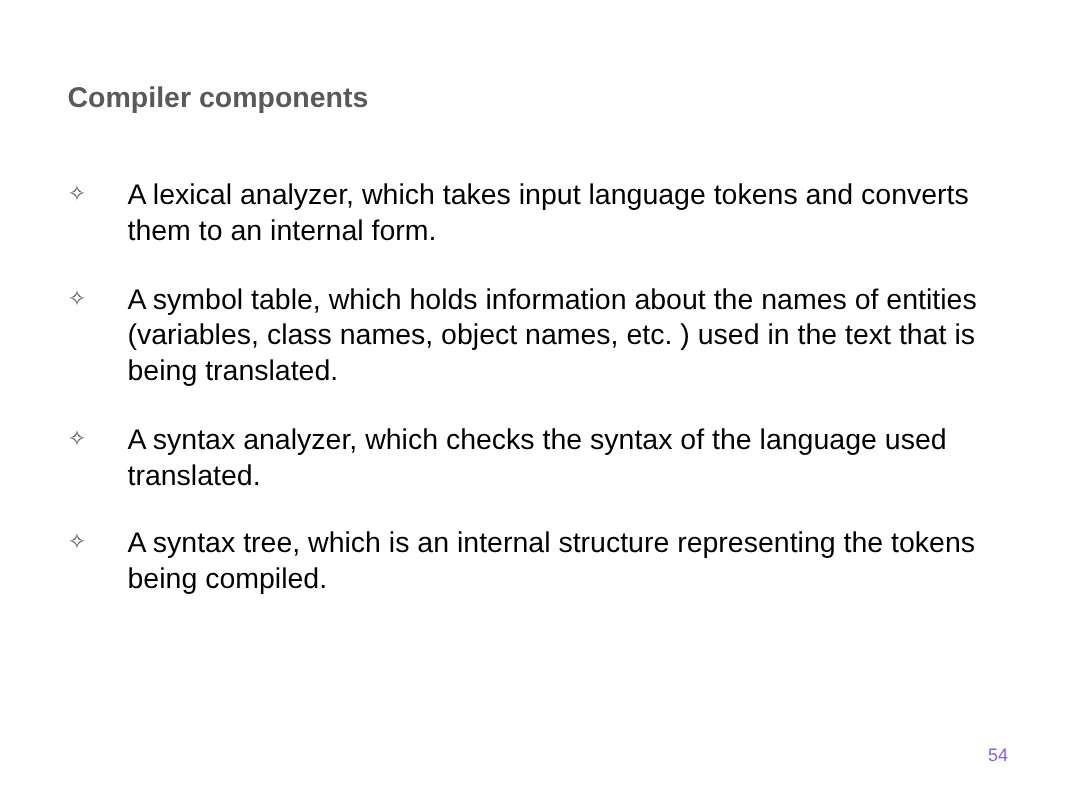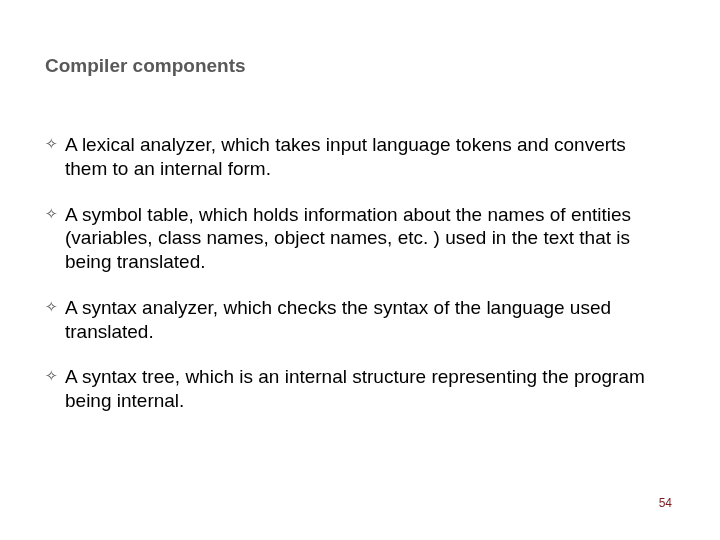--- a/index.html
+++ b/index.html
@@ -8,48 +8,49 @@
     width: 720px;
     height: 540px;
     padding: 55px 50px 20px 45px;
     position: relative;
     color: #000;
   }
   .title {
     font-size: 19px;
     font-weight: bold;
     color: #595959;
-    margin-bottom: 56px;
+    margin-bottom: 42px;
   }
   .bullets {
     list-style: none;
   }
   .bullet-item {
     font-size: 19px;
     line-height: 1.25;
     margin-bottom: 22px;
     display: flex;
     align-items: flex-start;
   }
   .bullet-icon {
     flex: 0 0 auto;
     width: 20px;
     margin-top: 2px;
     font-size: 15px;
     color: #606060;
   }
   .bullet-text {
     flex: 1 1 auto;
+    margin-left: 20px;
   }
   .page-number {
     position: absolute;
     bottom: 30px;
     right: 48px;
     font-size: 12px;
-    color: #7f1d1d;
+    color: #8b5cf6;
   }
 </style>
 </head>
 <body>
 
 <div class="slide">
   <h1 class="title">Compiler components</h1>
 
   <ul class="bullets">
     <li class="bullet-item">
@@ -59,18 +60,18 @@
     <li class="bullet-item">
       <span class="bullet-icon">✧</span>
       <span class="bullet-text">A symbol table, which holds information about the names of entities (variables, class names, object names, etc. ) used in the text that is being translated.</span>
     </li>
     <li class="bullet-item">
       <span class="bullet-icon">✧</span>
       <span class="bullet-text">A syntax analyzer, which checks the syntax of the language used translated.</span>
     </li>
     <li class="bullet-item">
       <span class="bullet-icon">✧</span>
-      <span class="bullet-text">A syntax tree, which is an internal structure representing the program being internal.</span>
+      <span class="bullet-text">A syntax tree, which is an internal structure representing the tokens being compiled.</span>
     </li>
   </ul>
 
   <div class="page-number">54</div>
 </div>
 
 </body></html>

